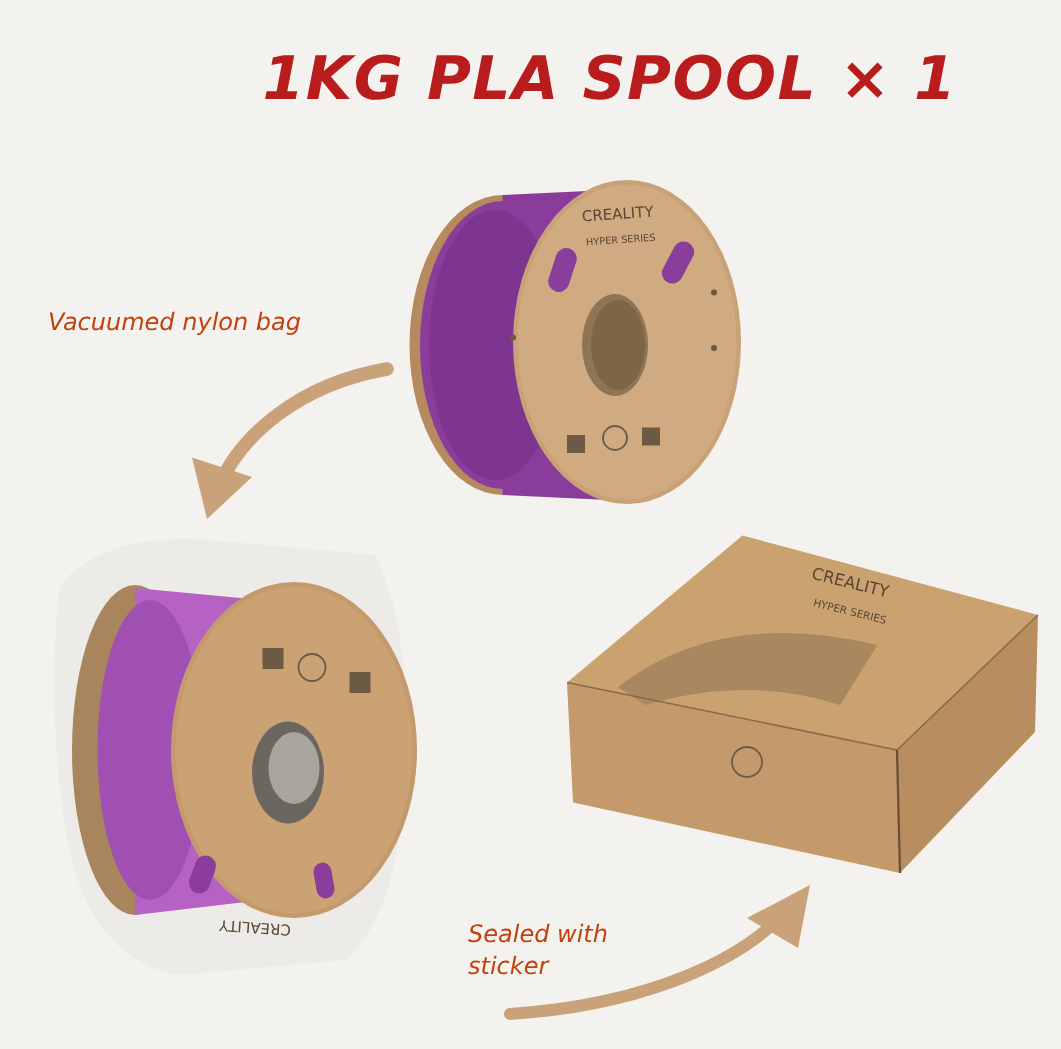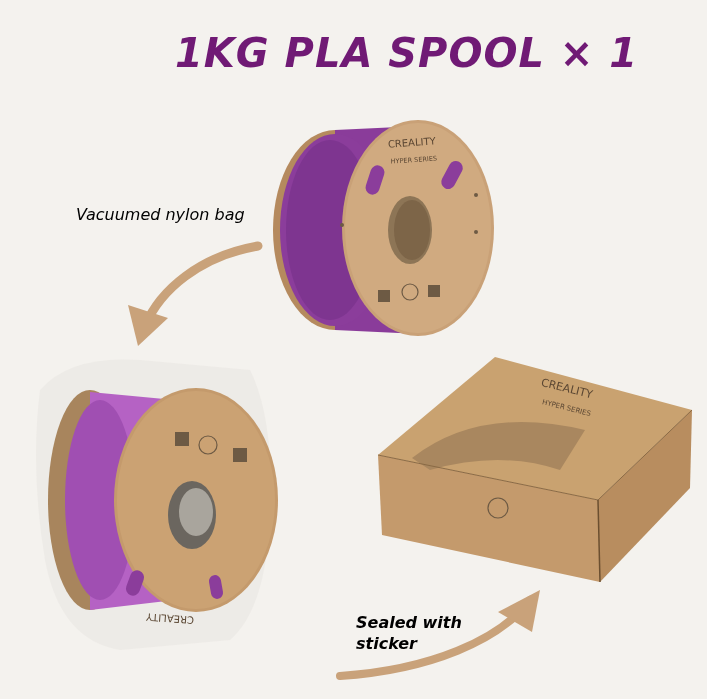--- a/index.html
+++ b/index.html
@@ -7,32 +7,31 @@
     width: 707px; height: 699px; overflow: hidden;
     background: #f4f2ee;
     position: relative;
     font-family: "DejaVu Sans", sans-serif;
   }
   .title {
     position: absolute; left: 175px; top: 30px;
     font-family: "DejaVu Sans", sans-serif;
     font-weight: bold; font-style: italic;
     font-size: 40px; letter-spacing: 1px;
-    color: #701a75;
+    color: #b91c1c;
   }
   .caption {
     position: absolute;
     font-family: "DejaVu Sans", sans-serif;
     font-style: italic;
     font-size: 16px; line-height: 21px;
-    color: #000000;
-    margin-left: 44px;
+    color: #c2410c;
   }
   .cap-bag { left: 32px; top: 204px; }
-  .cap-sticker { left: 312px; top: 612px; font-weight: bold; }
+  .cap-sticker { left: 312px; top: 612px; }
   svg.art { position: absolute; left: 0; top: 0; }
 </style>
 </head>
 <body>
 
 <svg class="art" width="707" height="699" viewBox="0 0 707 699">
 
   <g>
 
     <ellipse cx="335" cy="230" rx="62" ry="100" fill="#b58a5e"></ellipse>

